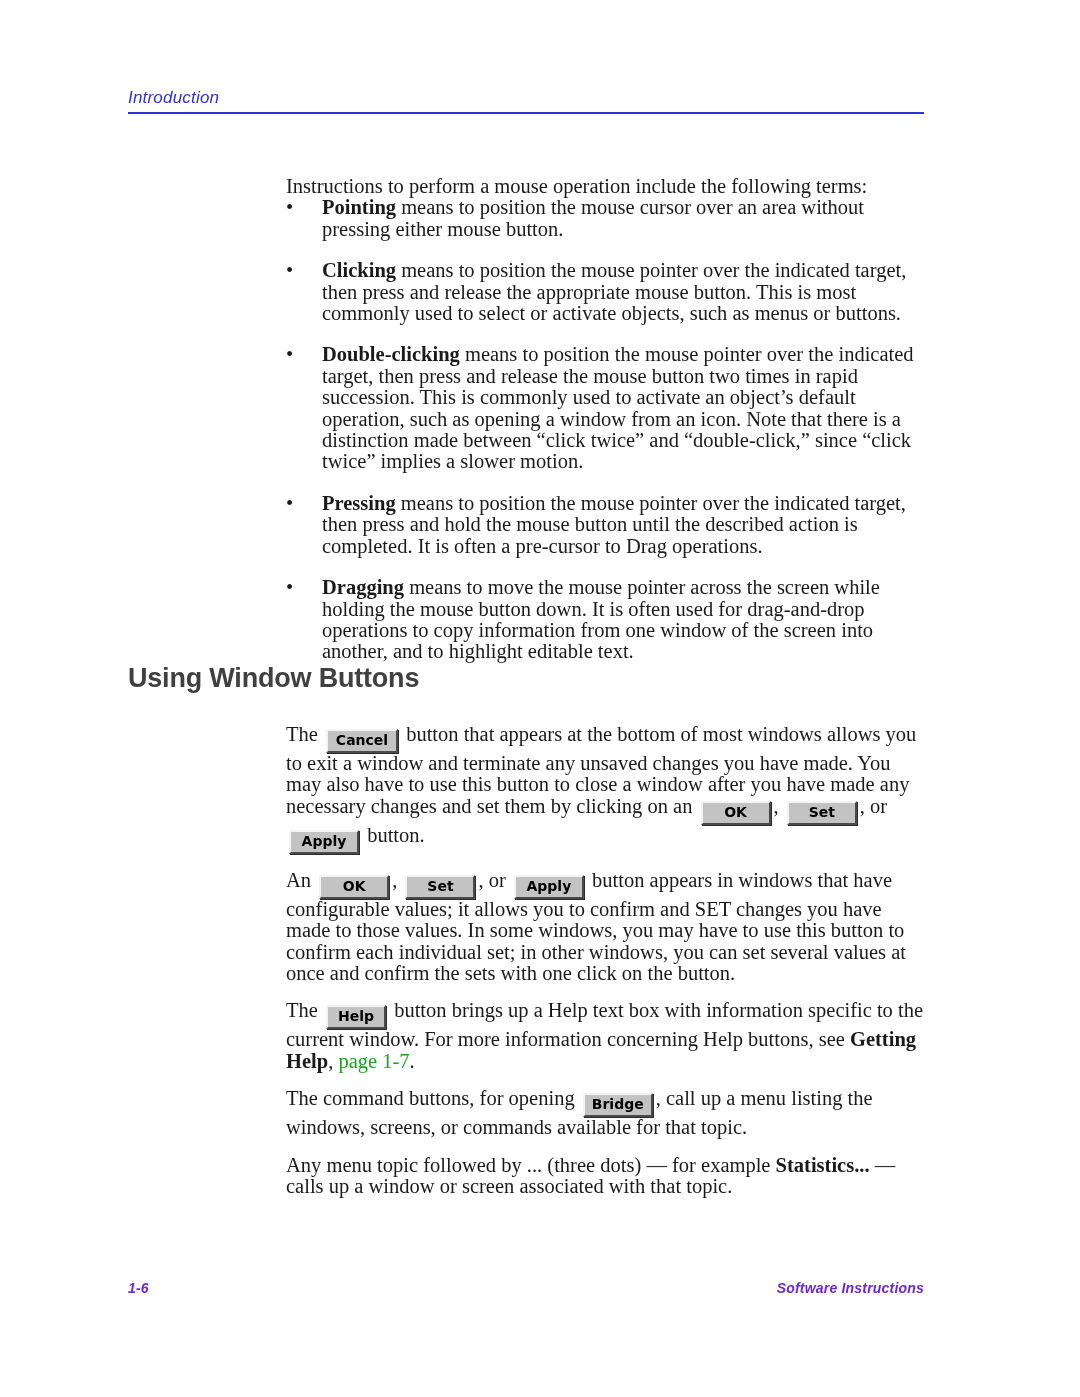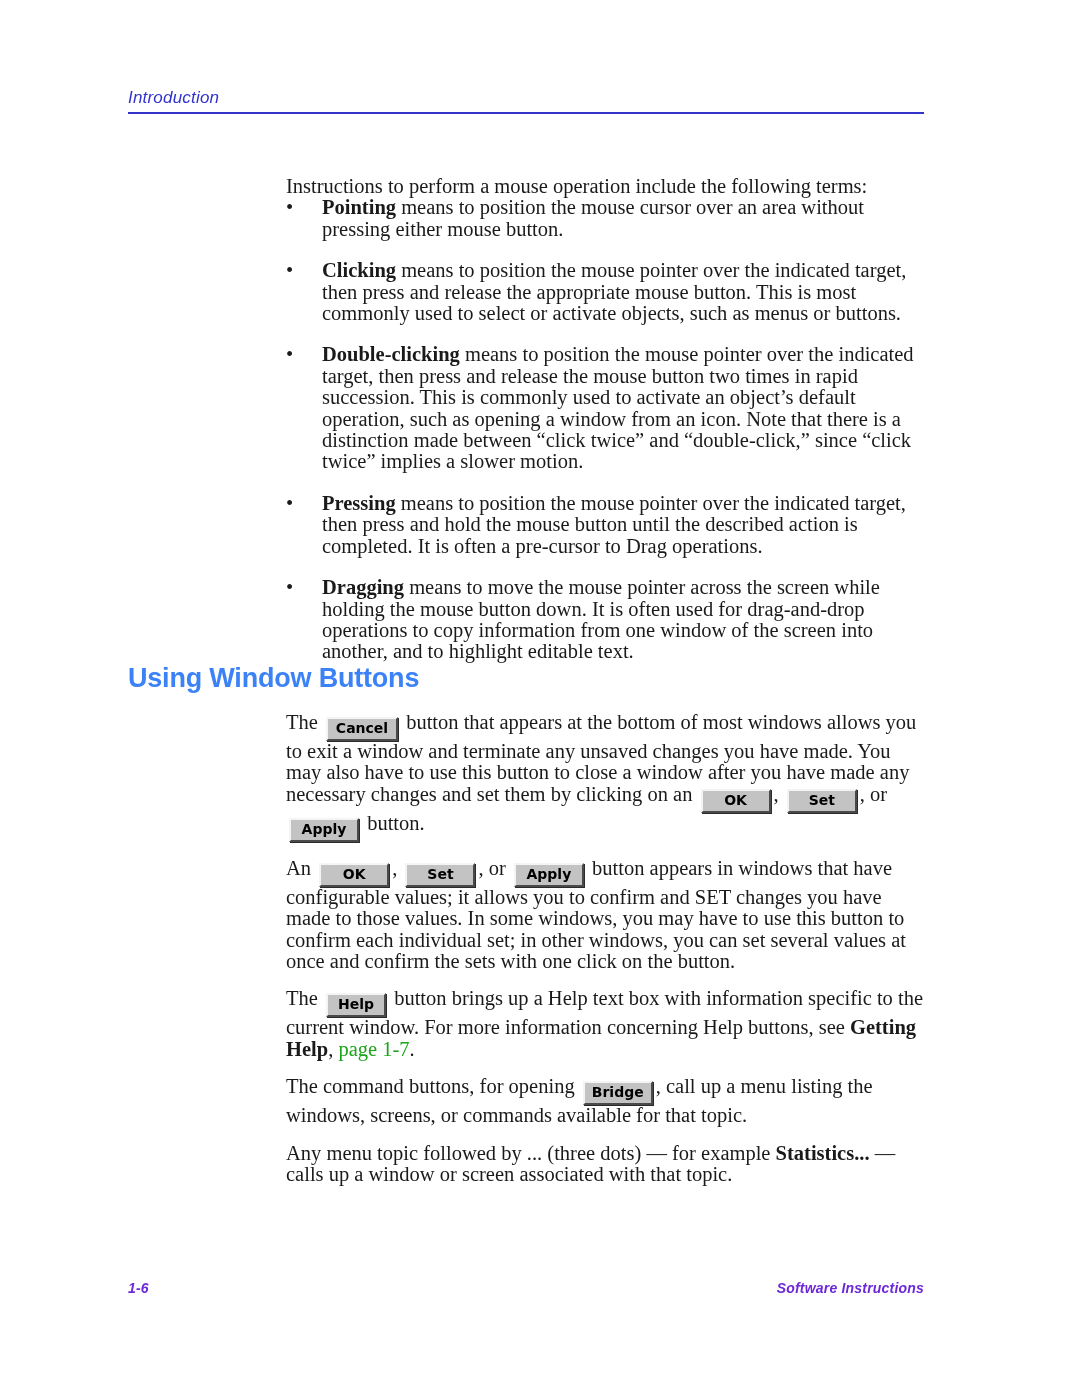--- a/index.html
+++ b/index.html
@@ -86,34 +86,34 @@
 
   
   .h1 {
     position: absolute;
     left: 128px;
     top: 662px;
     font-family: "Liberation Sans", "DejaVu Sans", sans-serif;
     font-weight: bold;
     font-size: 27px;
     letter-spacing: -0.2px;
-    color: #3b82f6;
+    color: #404040;
     margin: 0;
     line-height: 32px;
     text-align: right;
   }
 
   
   .col2 {
     position: absolute;
     left: 286px;
     top: 708px;
     width: 645px;
   }
-  .col2 p.body { margin: 4px 0 16px 0; }
+  .col2 p.body { margin: 16px 0 16px 0; }
   .col2 p.body:last-child { margin-bottom: 0; }
 
   
   .btn {
     display: inline-block;
     vertical-align: -4px;
     background: #c3c3c3;
     border-top: 2px solid #f4f4f4;
     border-left: 2px solid #f4f4f4;
     border-right: 2px solid #4a4a4a;

